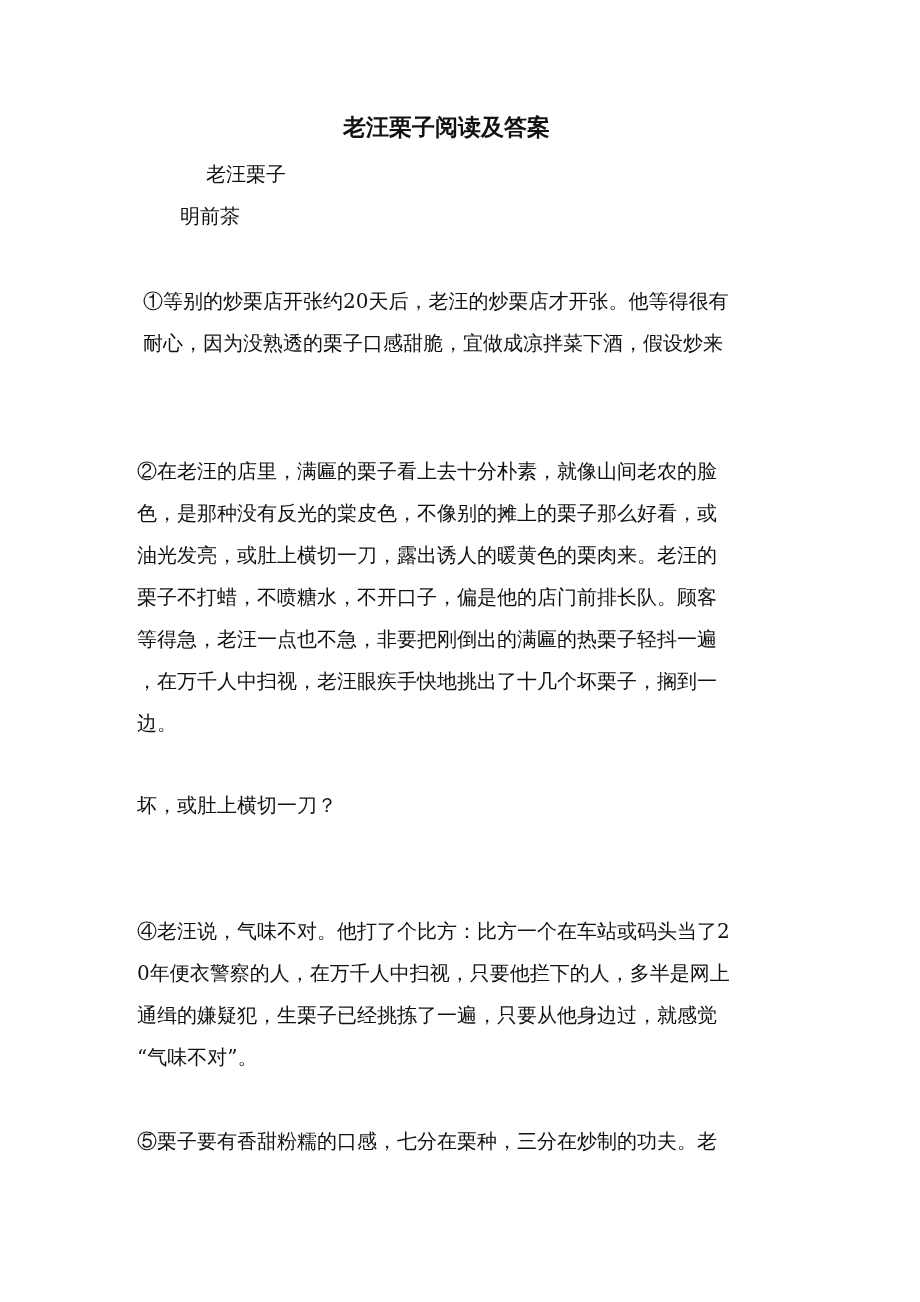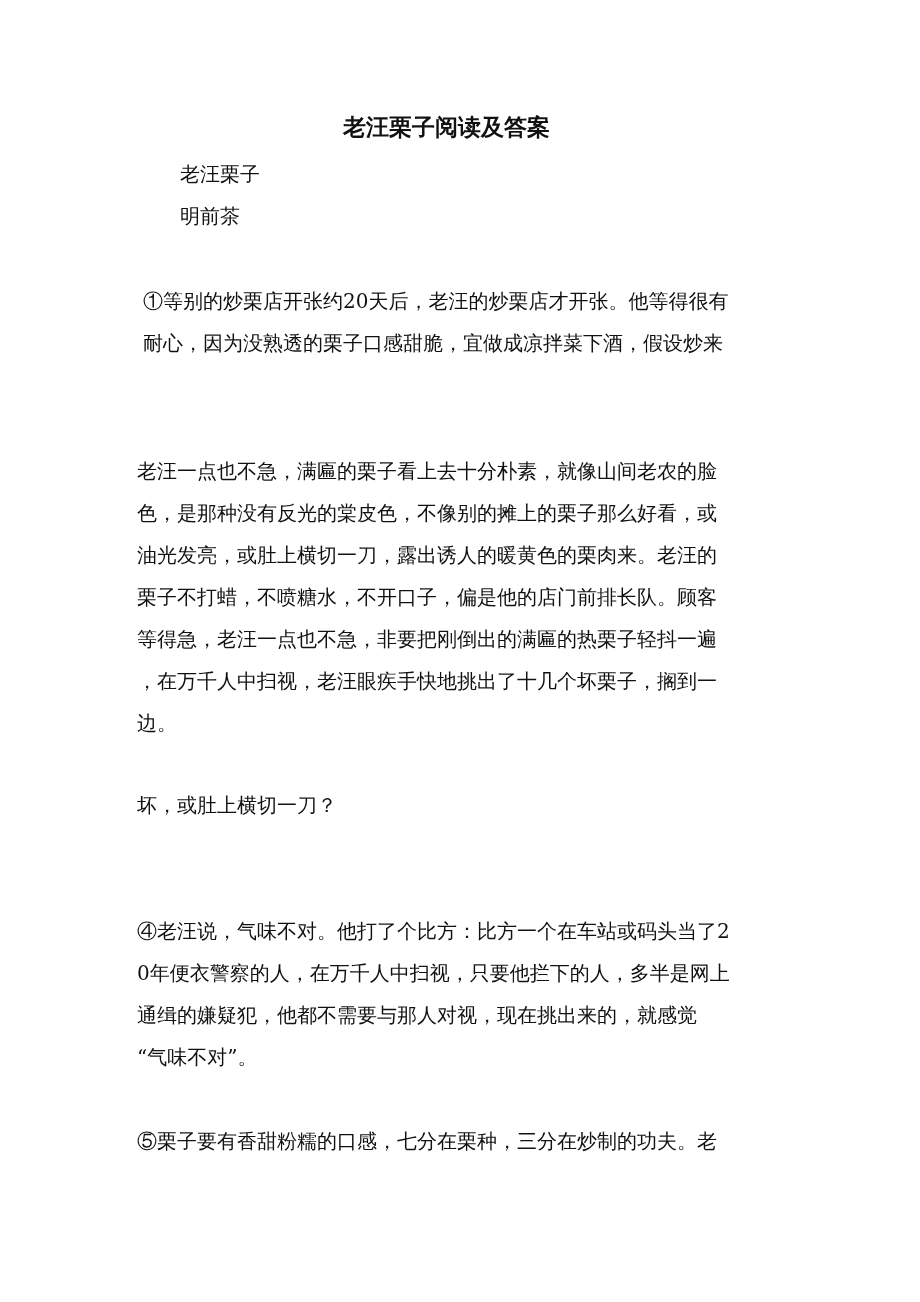--- a/index.html
+++ b/index.html
@@ -53,46 +53,46 @@
       height: 42px;
     }
   </style>
 </head>
 <body>
 
 <div class="page">
 
   <div class="title">老汪栗子阅读及答案</div>
 
-  <div class="meta-line" style="top:160px;">老汪栗子</div>
+  <div class="meta-line" style="top:160px;margin-left:26px;">老汪栗子</div>
   <div class="meta-line" style="top:202px;">明前茶</div>
 
   <div class="para" style="top:280px;margin-left:6px;">
     <span class="line">①等别的炒栗店开张约20天后，老汪的炒栗店才开张。他等得很有</span>
     <span class="line">耐心，因为没熟透的栗子口感甜脆，宜做成凉拌菜下酒，假设炒来</span>
   </div>
 
   <div class="para" style="top:450px;">
-    <span class="line">老汪一点也不急，满匾的栗子看上去十分朴素，就像山间老农的脸</span>
+    <span class="line">②在老汪的店里，满匾的栗子看上去十分朴素，就像山间老农的脸</span>
     <span class="line">色，是那种没有反光的棠皮色，不像别的摊上的栗子那么好看，或</span>
     <span class="line">油光发亮，或肚上横切一刀，露出诱人的暖黄色的栗肉来。老汪的</span>
     <span class="line">栗子不打蜡，不喷糖水，不开口子，偏是他的店门前排长队。顾客</span>
     <span class="line">等得急，老汪一点也不急，非要把刚倒出的满匾的热栗子轻抖一遍</span>
     <span class="line">，在万千人中扫视，老汪眼疾手快地挑出了十几个坏栗子，搁到一</span>
     <span class="line">边。</span>
   </div>
 
   <div class="para" style="top:784px;">
     <span class="line">坏，或肚上横切一刀？</span>
   </div>
 
   <div class="para" style="top:910px;">
     <span class="line">④老汪说，气味不对。他打了个比方：比方一个在车站或码头当了2</span>
     <span class="line">0年便衣警察的人，在万千人中扫视，只要他拦下的人，多半是网上</span>
-    <span class="line">通缉的嫌疑犯，他都不需要与那人对视，现在挑出来的，就感觉</span>
+    <span class="line">通缉的嫌疑犯，生栗子已经挑拣了一遍，只要从他身边过，就感觉</span>
     <span class="line">“气味不对”。</span>
   </div>
 
   <div class="para" style="top:1120px;">
     <span class="line">⑤栗子要有香甜粉糯的口感，七分在栗种，三分在炒制的功夫。老</span>
   </div>
 
 </div>
 
 </body></html>

